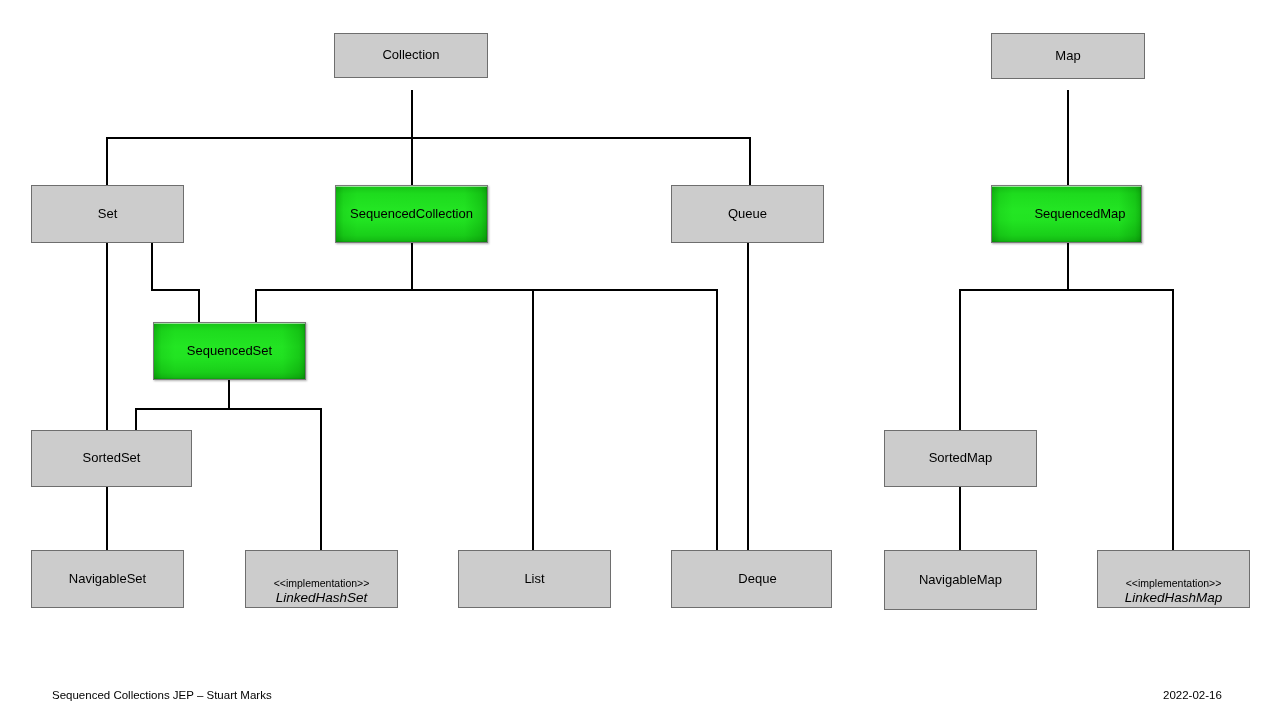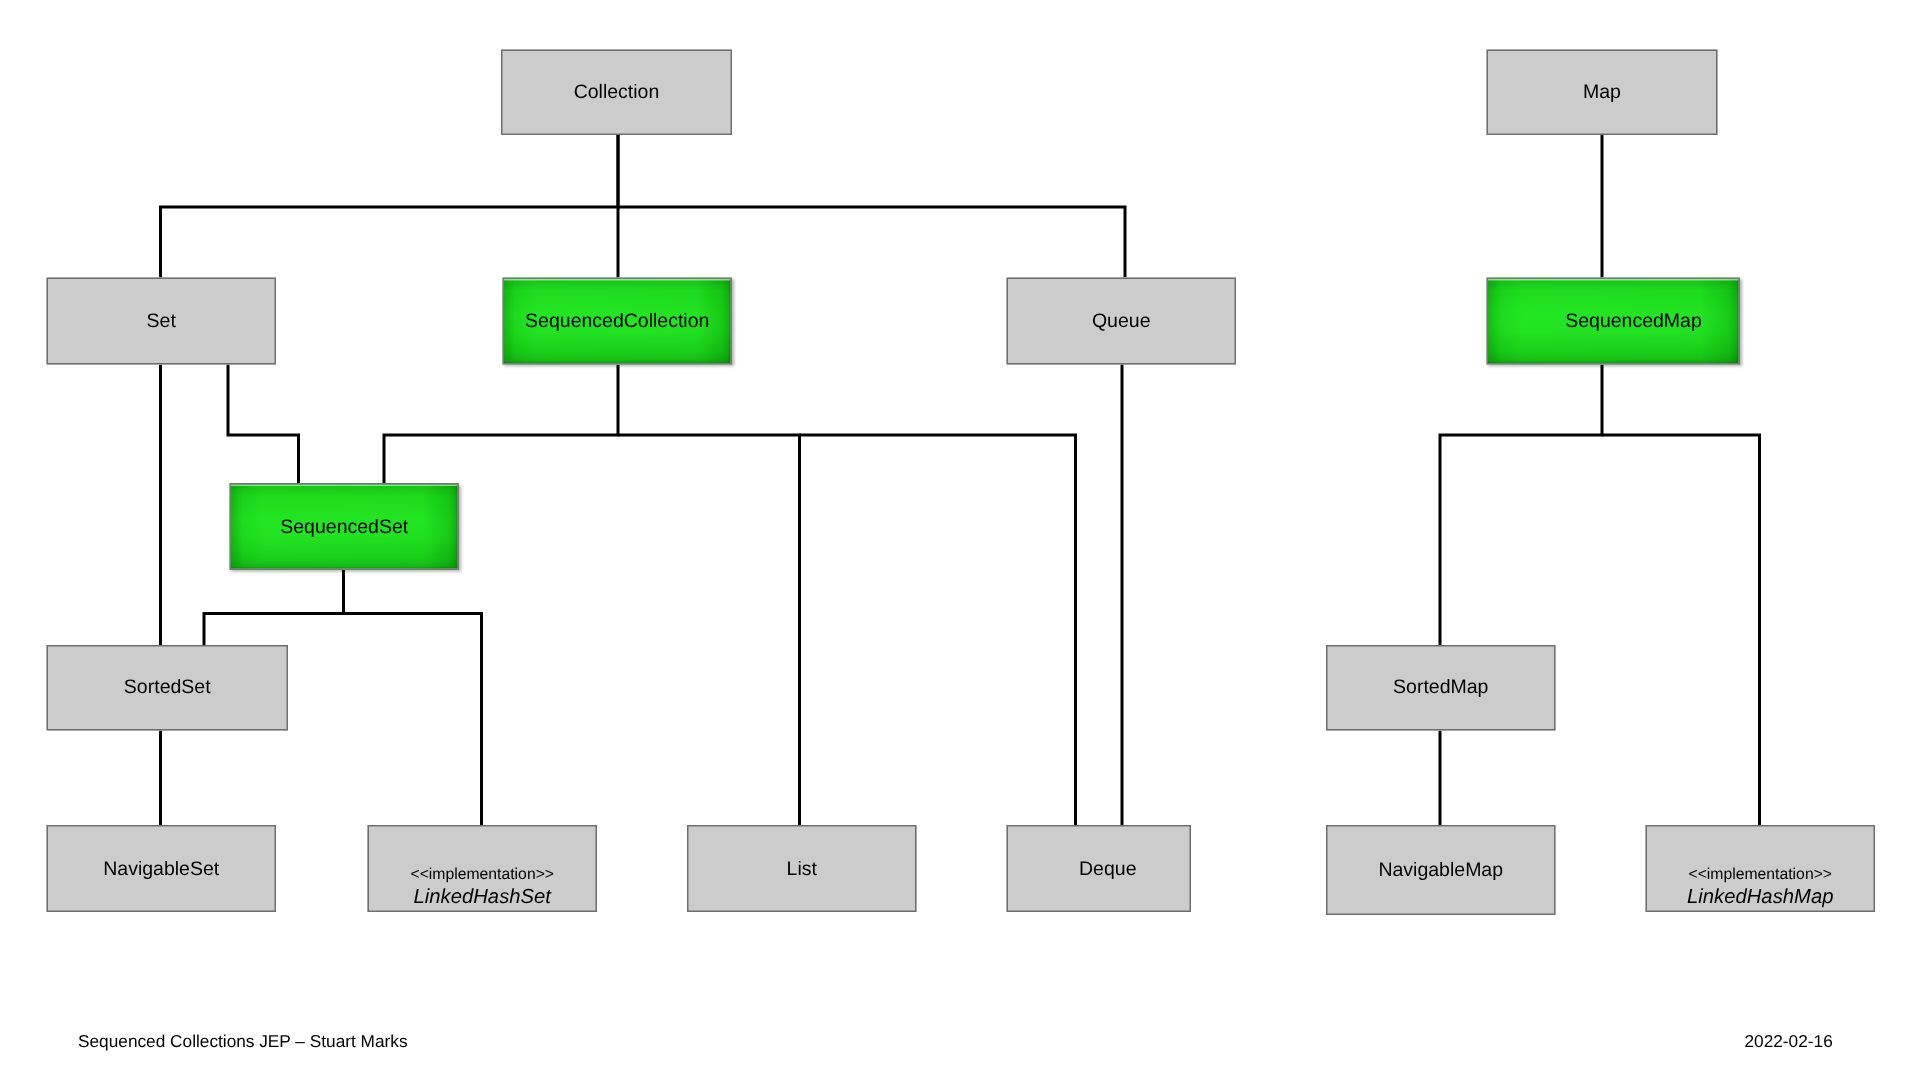--- a/index.html
+++ b/index.html
@@ -114,36 +114,36 @@
       <polyline points="229,380 229,409 136,409 136,430" fill="none" stroke="#000000" stroke-width="2" stroke-linecap="butt" stroke-linejoin="miter"></polyline>
       <polyline points="229,409 321,409 321,550" fill="none" stroke="#000000" stroke-width="2" stroke-linecap="butt" stroke-linejoin="miter"></polyline>
       <polyline points="107,487 107,550" fill="none" stroke="#000000" stroke-width="2" stroke-linecap="butt" stroke-linejoin="miter"></polyline>
       <polyline points="1068,90 1068,185" fill="none" stroke="#000000" stroke-width="2" stroke-linecap="butt" stroke-linejoin="miter"></polyline>
       <polyline points="1068,243 1068,290 960,290 960,430" fill="none" stroke="#000000" stroke-width="2" stroke-linecap="butt" stroke-linejoin="miter"></polyline>
       <polyline points="1068,290 1173,290 1173,550" fill="none" stroke="#000000" stroke-width="2" stroke-linecap="butt" stroke-linejoin="miter"></polyline>
       <polyline points="960,487 960,550" fill="none" stroke="#000000" stroke-width="2" stroke-linecap="butt" stroke-linejoin="miter"></polyline>
     </svg>
 
   <div id="node-layer">
-      <div class="node plain" style="left: 334px; top: 33px; width: 154px; height: 57px; justify-content: center;">
+      <div class="node plain" style="left: 334px; top: 33px; width: 154px; height: 45px; justify-content: center;">
         <div class="node-label">Collection</div>
       </div>
-      <div class="node plain" style="left: 991px; top: 33px; width: 154px; height: 57px;">
+      <div class="node plain" style="left: 991px; top: 33px; width: 154px; height: 46px;">
         <div class="node-label">Map</div>
       </div>
       <div class="node plain" style="left: 31px; top: 185px; width: 153px; height: 58px;">
         <div class="node-label">Set</div>
       </div>
       <div class="node highlight" style="left: 335px; top: 185px; width: 153px; height: 58px;">
         <div class="node-label">SequencedCollection</div>
       </div>
       <div class="node plain" style="left: 671px; top: 185px; width: 153px; height: 58px;">
         <div class="node-label">Queue</div>
       </div>
-      <div class="node highlight" style="left: 991px; top: 185px; width: 169px; height: 58px; padding-left: 27px;">
+      <div class="node highlight" style="left: 991px; top: 185px; width: 151px; height: 58px; padding-left: 27px;">
         <div class="node-label">SequencedMap</div>
       </div>
       <div class="node highlight" style="left: 153px; top: 322px; width: 153px; height: 58px;">
         <div class="node-label">SequencedSet</div>
       </div>
       <div class="node plain" style="left: 31px; top: 430px; width: 161px; height: 57px;">
         <div class="node-label">SortedSet</div>
       </div>
       <div class="node plain" style="left: 884px; top: 430px; width: 153px; height: 57px;">
         <div class="node-label">SortedMap</div>
@@ -151,21 +151,21 @@
       <div class="node plain" style="left: 31px; top: 550px; width: 153px; height: 58px;">
         <div class="node-label">NavigableSet</div>
       </div>
       <div class="node plain" style="left: 245px; top: 550px; width: 153px; height: 58px;">
         <div class="node-stereotype">&lt;&lt;implementation&gt;&gt;</div>
         <div class="node-impl-name">LinkedHashSet</div>
       </div>
       <div class="node plain" style="left: 458px; top: 550px; width: 153px; height: 58px;">
         <div class="node-label">List</div>
       </div>
-      <div class="node plain" style="left: 671px; top: 550px; width: 123px; height: 58px; padding-left: 12px;">
+      <div class="node plain" style="left: 671px; top: 550px; width: 161px; height: 58px; padding-left: 12px;">
         <div class="node-label">Deque</div>
       </div>
       <div class="node plain" style="left: 884px; top: 550px; width: 153px; height: 60px;">
         <div class="node-label">NavigableMap</div>
       </div>
       <div class="node plain" style="left: 1097px; top: 550px; width: 153px; height: 58px;">
         <div class="node-stereotype">&lt;&lt;implementation&gt;&gt;</div>
         <div class="node-impl-name">LinkedHashMap</div>
       </div>
     </div>

